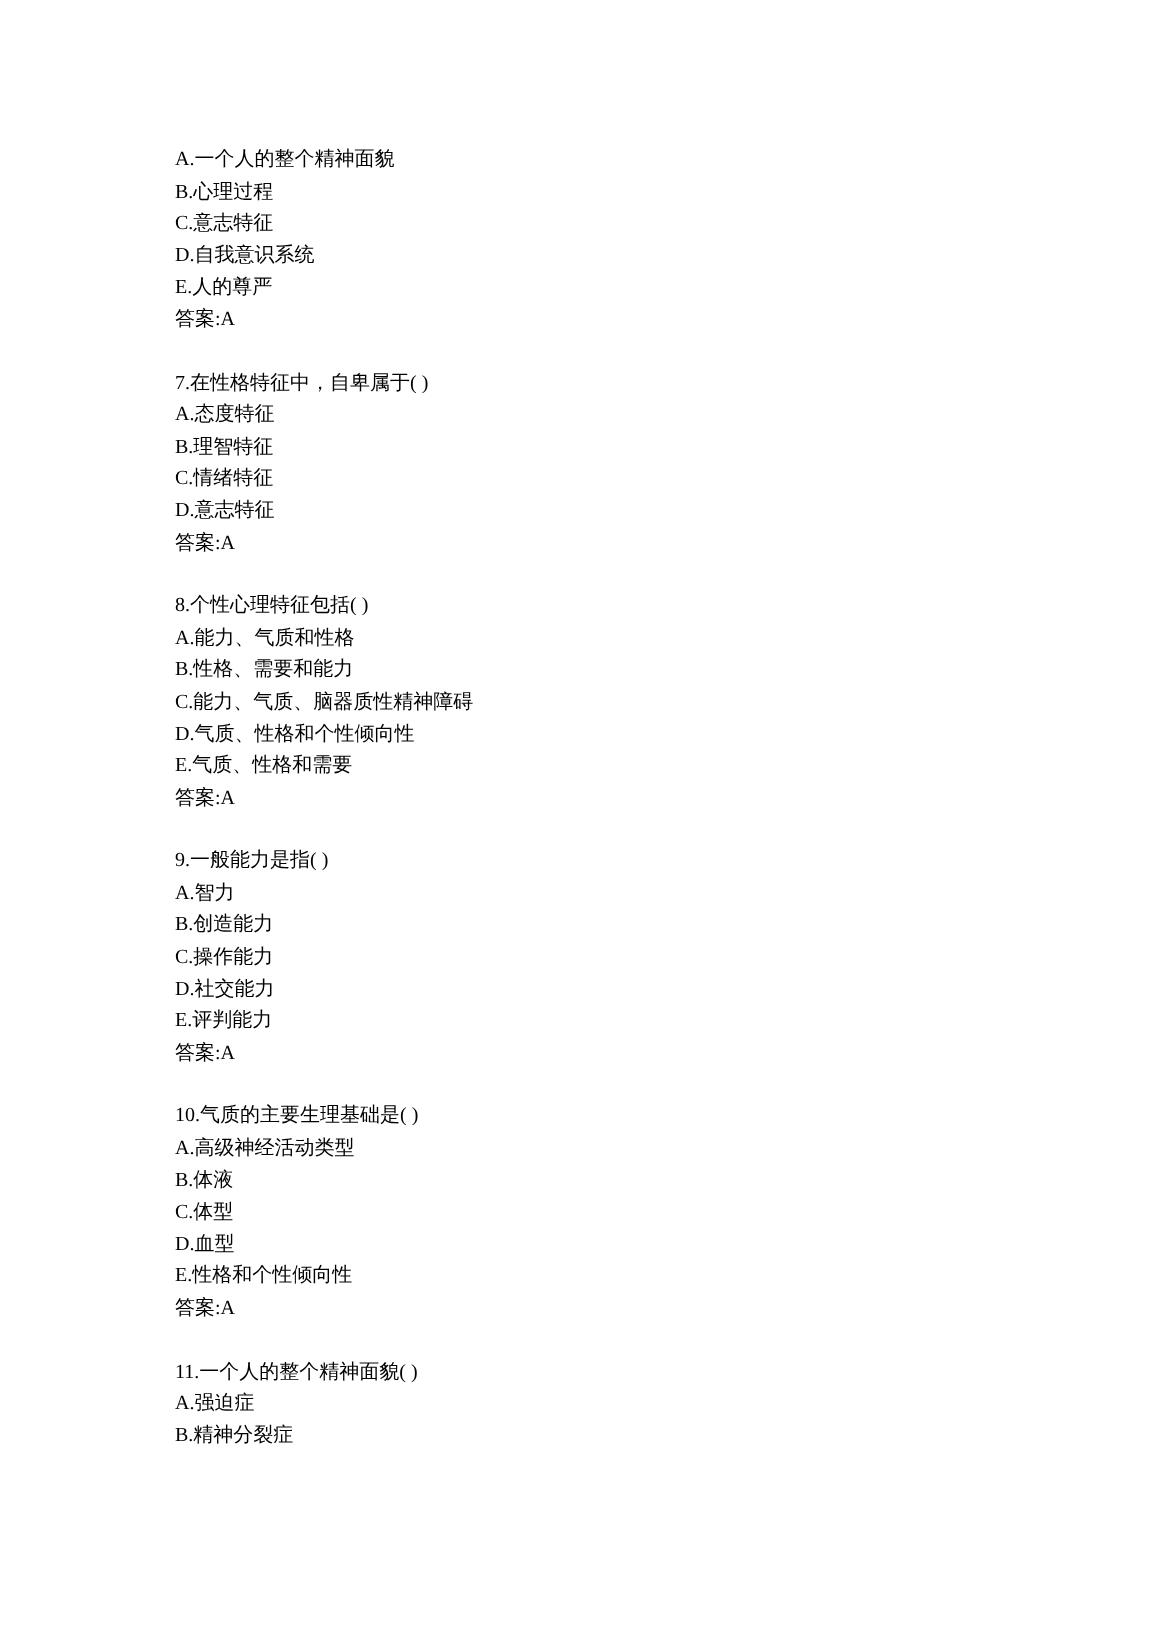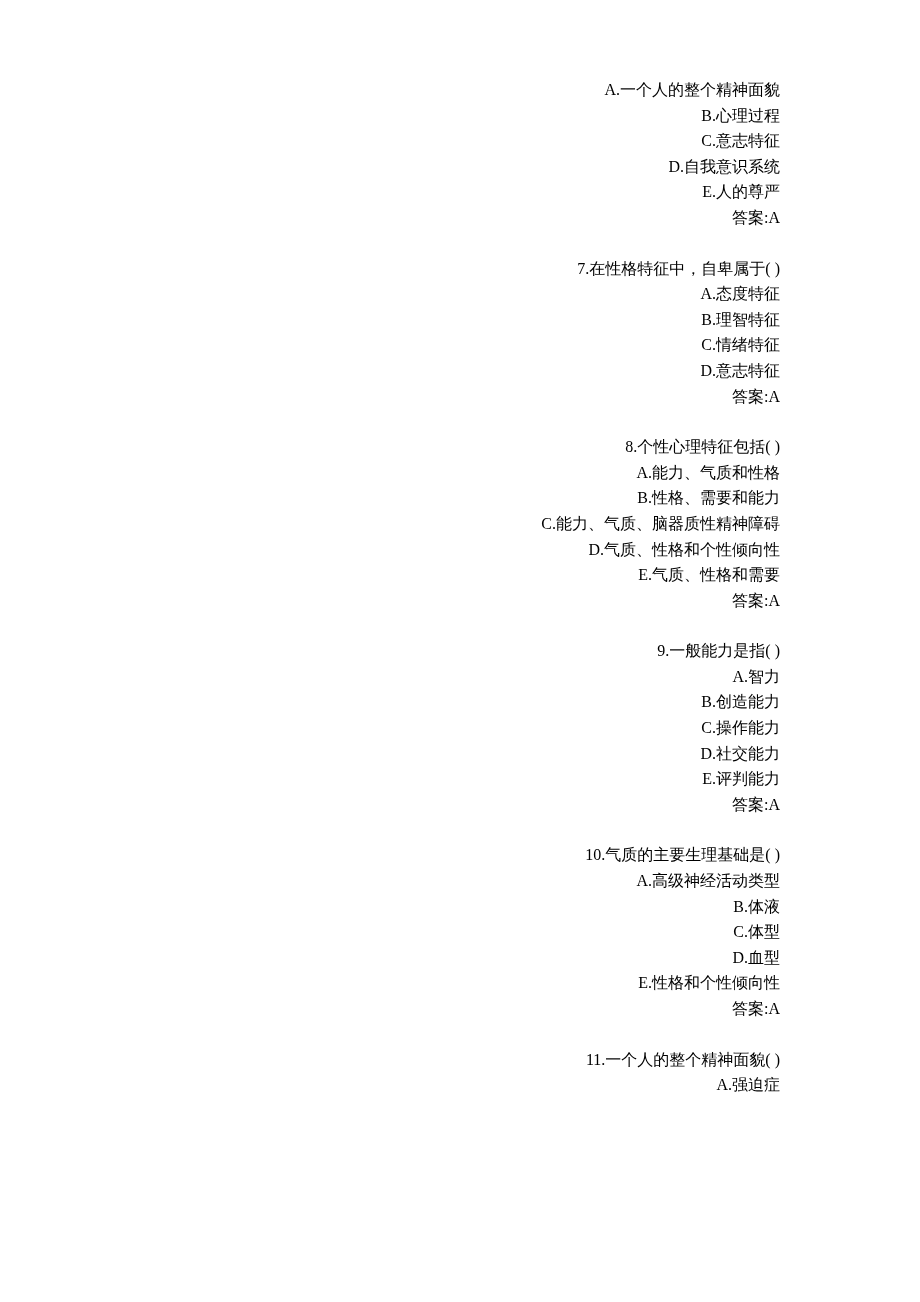--- a/index.html
+++ b/index.html
@@ -6,23 +6,22 @@
       margin: 0;
       padding: 0;
       background: #ffffff;
       font-family: "SimSun", "宋体", serif;
       font-size: 16px;
       color: #000000;
       line-height: 1.6;
       width: 920px;
     }
     .page {
-      padding: 77px 0 0 140px;
+      padding: 115px 0 0 140px;
       width: 640px;
-      text-align: right;
     }
     .line {
       white-space: pre-wrap;
     }
     .block {
       margin-bottom: 25px;
     }
   </style>
 </head>
 <body>
@@ -73,15 +72,16 @@
     <div class="line">B.体液</div>
     <div class="line">C.体型</div>
     <div class="line">D.血型</div>
     <div class="line">E.性格和个性倾向性</div>
     <div class="line">答案:A</div>
   </div>
 
   <div class="block">
     <div class="line"><span>11.</span><span>一个人的整个精神面貌( )</span></div>
     <div class="line">A.强迫症</div>
+    <div class="line">B.精神分裂症</div>
   </div>
 
 </div>
 
 </body></html>

